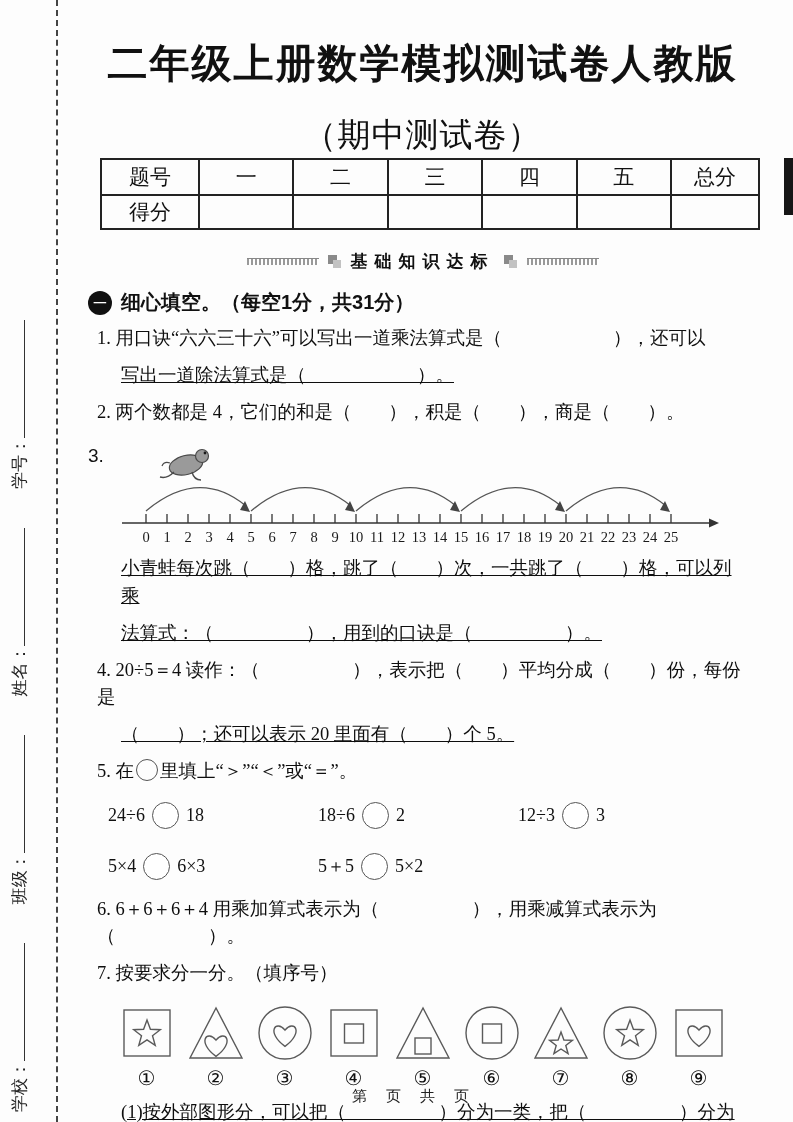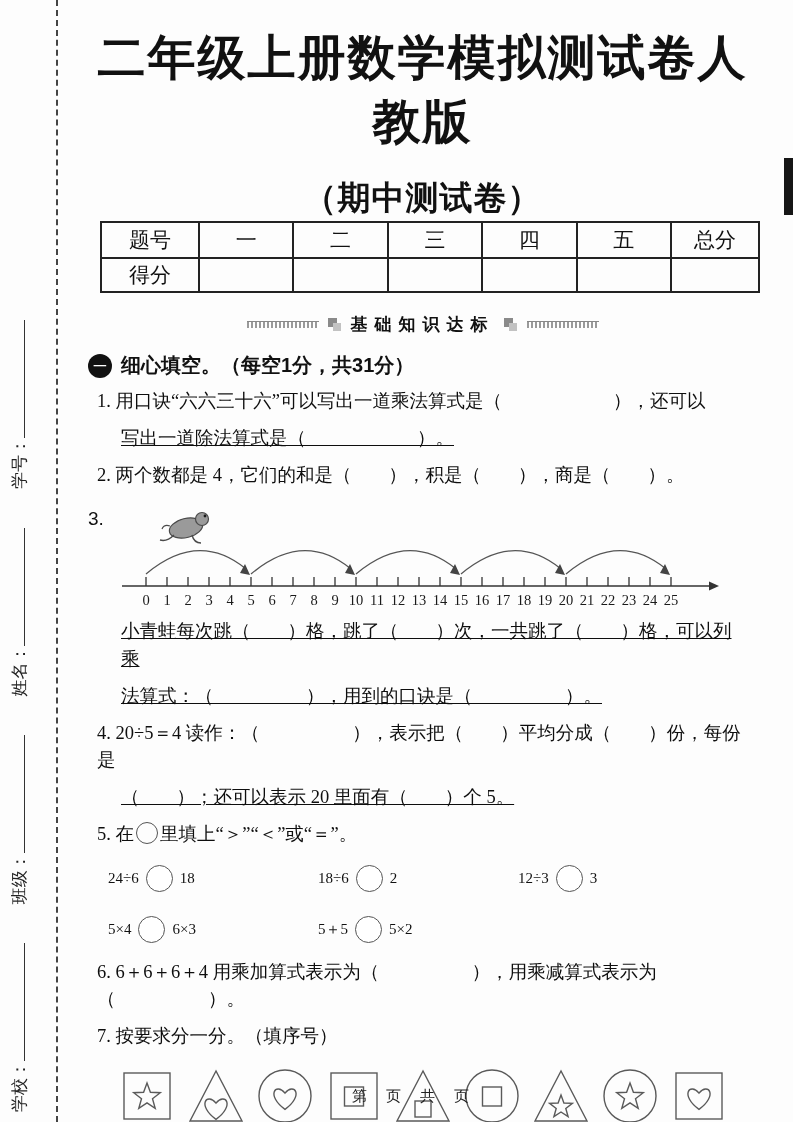--- a/index.html
+++ b/index.html
@@ -23,25 +23,25 @@
     font-size: 17px; color: #222; white-space: nowrap;
   }
   .seal-group { margin-right: 34px; }
   .seal-blank {
     display: inline-block; width: 118px; height: 12px;
     border-bottom: 1.6px solid #333;
   }
   
   .content { padding: 20px 36px 0 88px; }
   .title {
-    text-align: center; font-size: 48px; font-weight: 700;
-    letter-spacing: 2px; margin-top: 6px;
+    text-align: center; font-size: 40px; font-weight: 700;
+    letter-spacing: 2px; margin-top: 16px;
   }
   .subtitle {
-    text-align: center; font-size: 33px; font-weight: 700;
+    text-align: center; font-size: 33px; font-weight: 400;
     margin-top: 22px; letter-spacing: 1px;
   }
   .info-line {
     text-align: right; font-size: 17px; margin: 22px 2px 6px 0;
     font-weight: 500;
   }
   .edge-bar {
     position: absolute; right: 0; top: 158px; width: 9px; height: 57px;
     background: #161616;
   }
@@ -85,21 +85,21 @@
   }
   .indent { padding-left: 24px; text-decoration: underline; }
   
   .q3-row { display: flex; align-items: flex-start; margin: 4px 0 0 0; }
   .q3-num { font-family: "Liberation Sans", sans-serif; font-size: 19px; padding-top: 10px; }
   .nl-wrap { margin-left: 10px; }
   
   .cmp-grid {
     display: grid; grid-template-columns: 210px 200px 1fr;
     row-gap: 24px; margin: 16px 0 16px 20px;
-    font-family: "Liberation Serif", serif; font-size: 15px;
+    font-family: "Liberation Serif", serif; font-size: 18px;
   }
   .cmp { display: flex; align-items: center; }
   .blank-circle {
     display: inline-block; width: 27px; height: 27px;
     border: 1.6px solid #555; border-radius: 50%; margin: 0 7px;
     background: #fff; flex: 0 0 auto;
   }
   .inline-circle {
     display: inline-block; width: 22px; height: 22px;
     border: 1.5px solid #555; border-radius: 50%;

